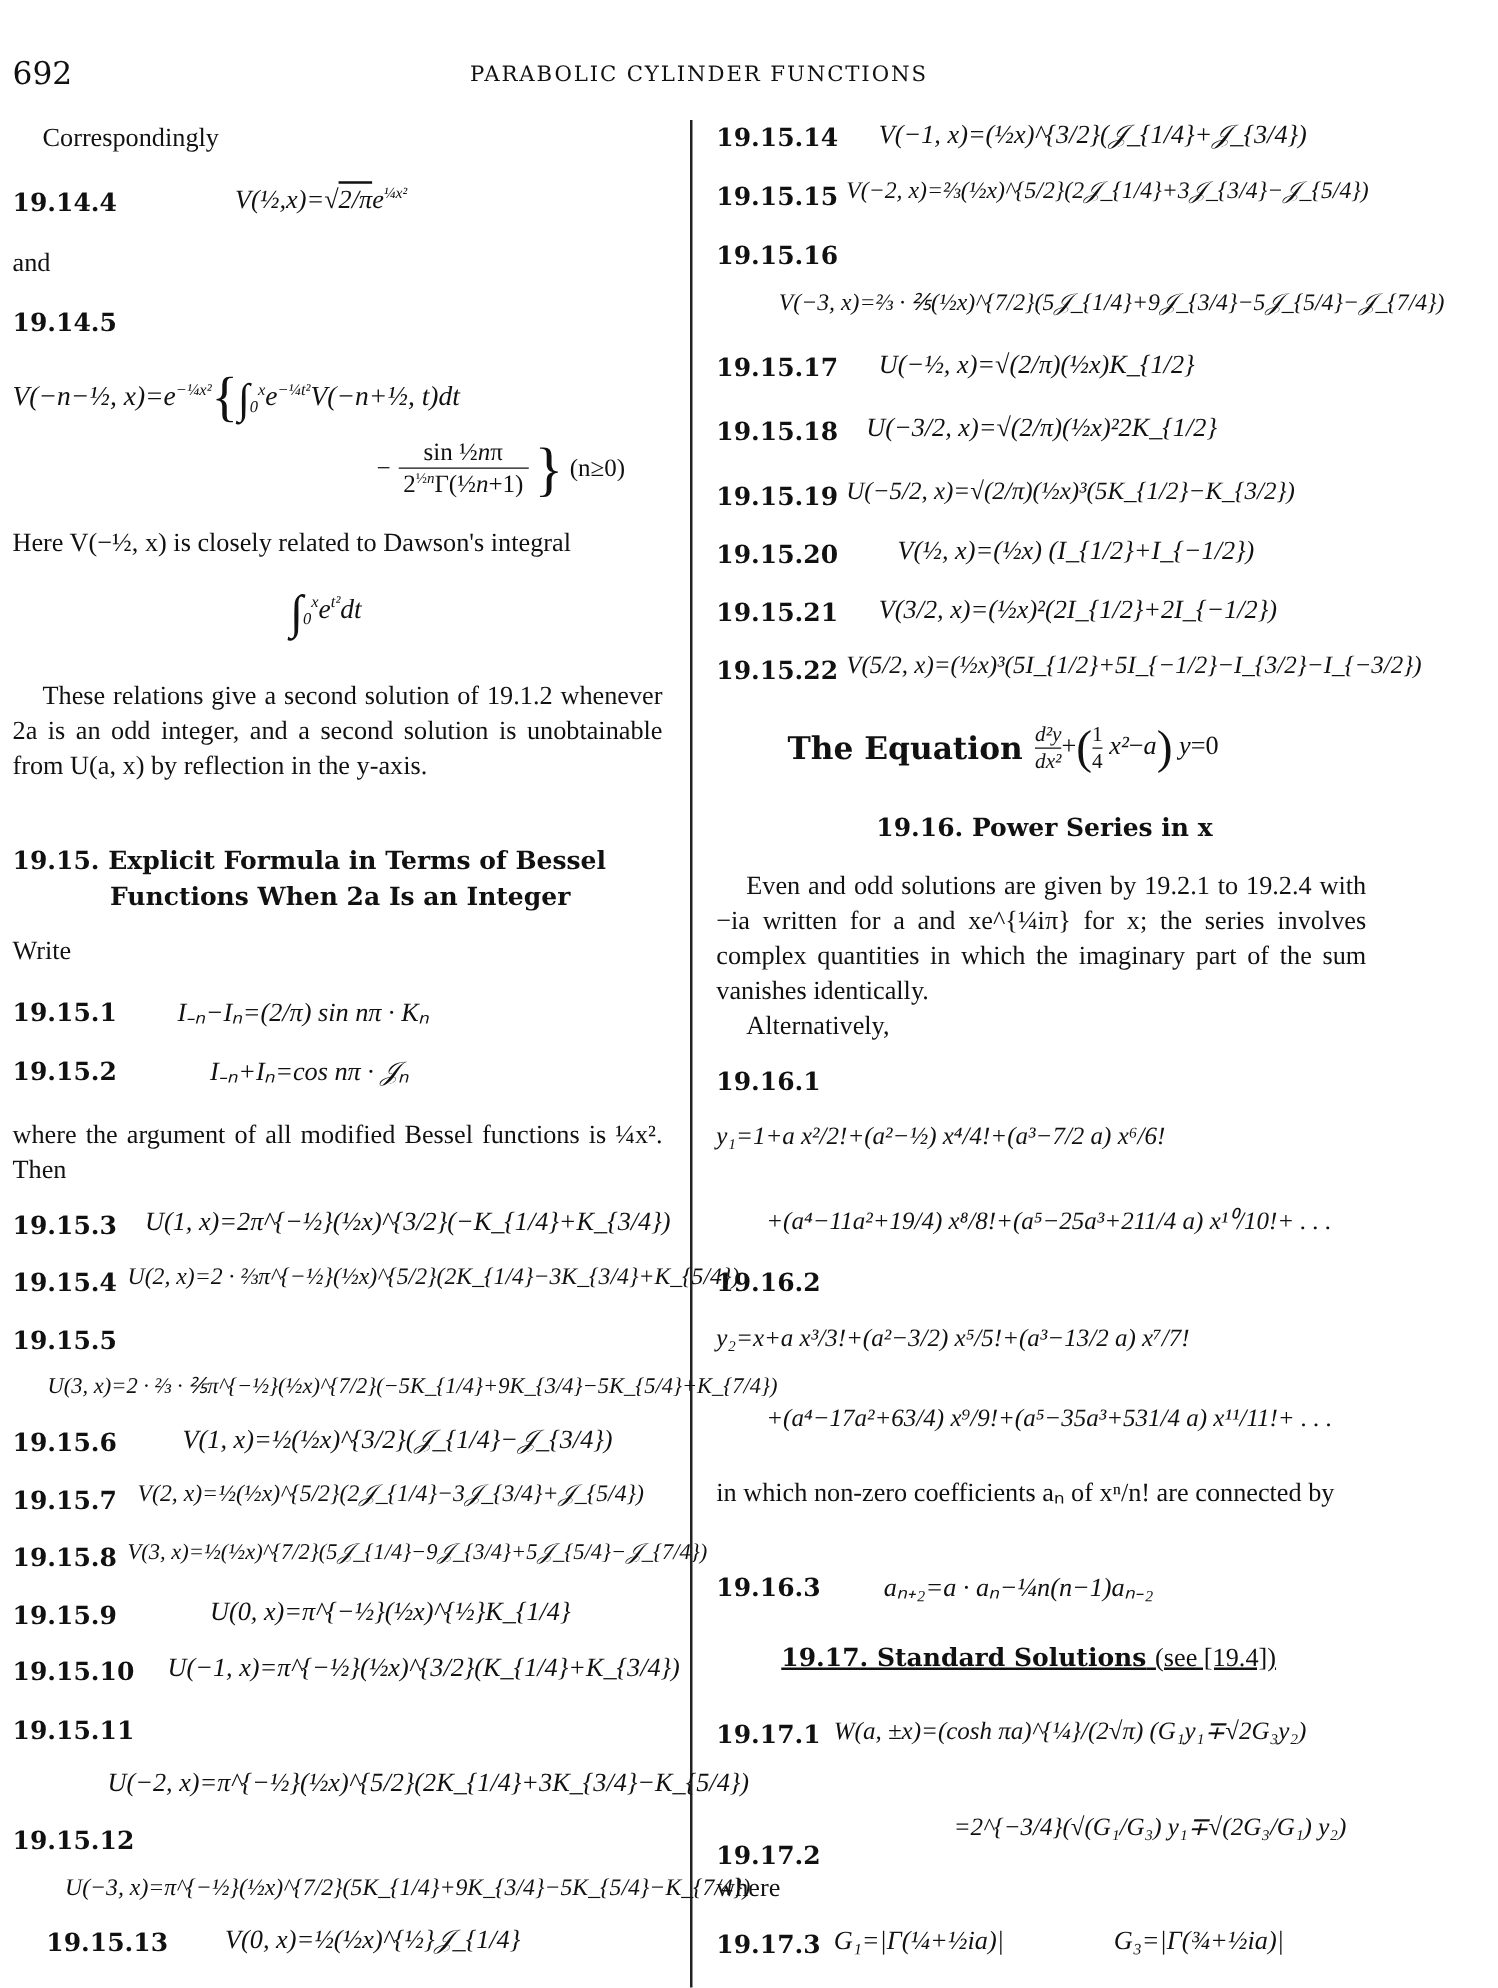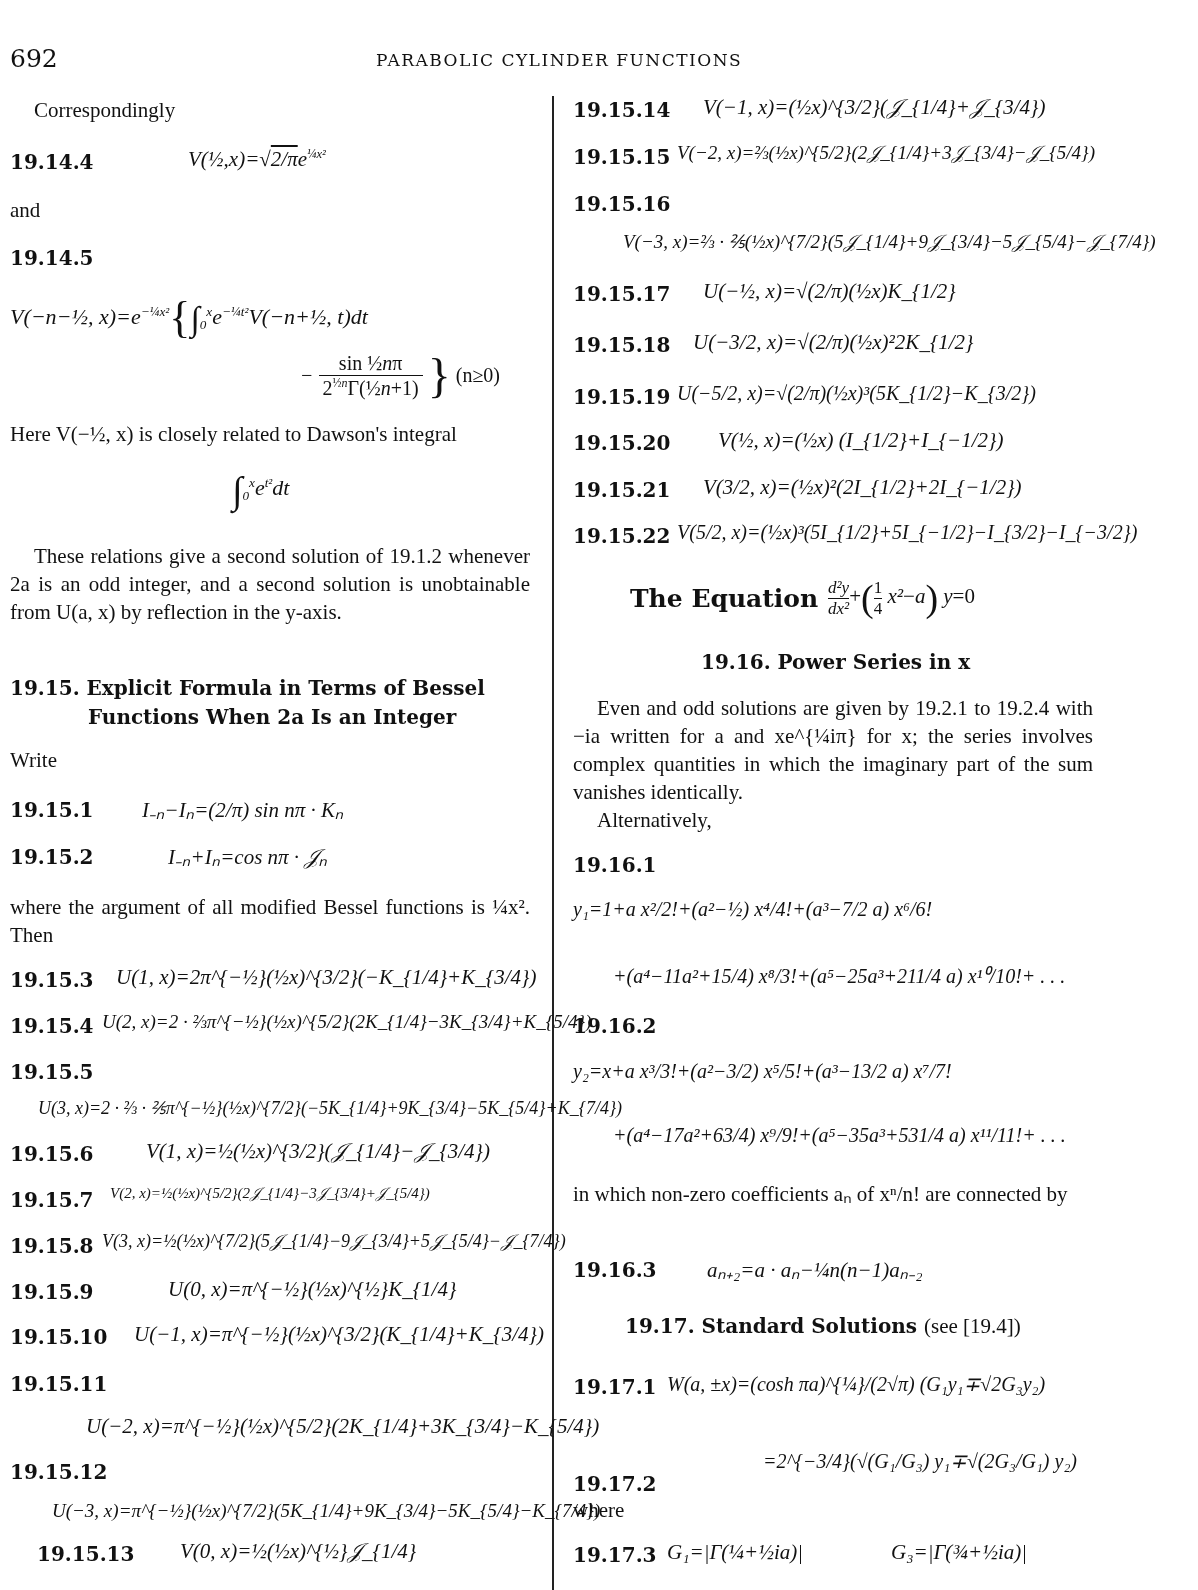--- a/index.html
+++ b/index.html
@@ -67,21 +67,21 @@
 
     <div class="lbl" style="left:0;top:968px;">19.15.3</div>
     <div class="eq" style="left:106px;top:965px;">U(1, x)=2π^{−½}(½x)^{3/2}(−K_{1/4}+K_{3/4})</div>
     <div class="lbl" style="left:0;top:1014px;">19.15.4</div>
     <div class="eq" style="left:92px;top:1011px;font-size:19px;">U(2, x)=2 · ⅔π^{−½}(½x)^{5/2}(2K_{1/4}−3K_{3/4}+K_{5/4})</div>
     <div class="lbl" style="left:0;top:1060px;">19.15.5</div>
     <div class="eq" style="left:28px;top:1095px;font-size:18px;">U(3, x)=2 · ⅔ · ⅖π^{−½}(½x)^{7/2}(−5K_{1/4}+9K_{3/4}−5K_{5/4}+K_{7/4})</div>
     <div class="lbl" style="left:0;top:1142px;">19.15.6</div>
     <div class="eq" style="left:136px;top:1139px;">V(1, x)=½(½x)^{3/2}(𝒥_{1/4}−𝒥_{3/4})</div>
     <div class="lbl" style="left:0;top:1188px;">19.15.7</div>
-    <div class="eq" style="left:100px;top:1185px;font-size:15px;">V(2, x)=½(½x)^{5/2}(2𝒥_{1/4}−3𝒥_{3/4}+𝒥_{5/4})</div>
+    <div class="eq" style="left:100px;top:1185px;font-size:19px;">V(2, x)=½(½x)^{5/2}(2𝒥_{1/4}−3𝒥_{3/4}+𝒥_{5/4})</div>
     <div class="lbl" style="left:0;top:1234px;">19.15.8</div>
     <div class="eq" style="left:92px;top:1231px;font-size:18px;">V(3, x)=½(½x)^{7/2}(5𝒥_{1/4}−9𝒥_{3/4}+5𝒥_{5/4}−𝒥_{7/4})</div>
     <div class="lbl" style="left:0;top:1280px;">19.15.9</div>
     <div class="eq" style="left:158px;top:1277px;">U(0, x)=π^{−½}(½x)^{½}K_{1/4}</div>
     <div class="lbl" style="left:0;top:1325px;">19.15.10</div>
     <div class="eq" style="left:124px;top:1322px;">U(−1, x)=π^{−½}(½x)^{3/2}(K_{1/4}+K_{3/4})</div>
     <div class="lbl" style="left:0;top:1372px;">19.15.11</div>
     <div class="eq" style="left:76px;top:1414px;">U(−2, x)=π^{−½}(½x)^{5/2}(2K_{1/4}+3K_{3/4}−K_{5/4})</div>
     <div class="lbl" style="left:0;top:1460px;">19.15.12</div>
     <div class="eq" style="left:42px;top:1500px;font-size:19px;">U(−3, x)=π^{−½}(½x)^{7/2}(5K_{1/4}+9K_{3/4}−5K_{5/4}−K_{7/4})</div>
@@ -115,32 +115,32 @@
       <span style="display:inline-block;vertical-align:middle;text-align:center;font-size:17px;"><span style="display:block;border-bottom:1px solid #111;">d²y</span><span style="display:block;">dx²</span></span><span class="r">+</span><span class="r" style="font-size:38px;vertical-align:middle;">(</span><span style="display:inline-block;vertical-align:middle;text-align:center;font-size:17px;" class="r"><span style="display:block;border-bottom:1px solid #111;">1</span><span style="display:block;">4</span></span> x²<span class="r">−</span>a<span class="r" style="font-size:38px;vertical-align:middle;">)</span> y<span class="r">=0</span>
     </div>
 
     <div class="head" style="left:128px;top:650px;">19.16. Power Series in x</div>
 
     <div class="txt" style="left:0;top:694px;width:520px;text-indent:24px;">Even and odd solutions are given by 19.2.1 to 19.2.4 with −ia written for a and xe^{¼iπ} for x; the series involves complex quantities in which the imaginary part of the sum vanishes identically.</div>
     <div class="txt" style="left:24px;top:806px;">Alternatively,</div>
 
     <div class="lbl" style="left:0;top:853px;">19.16.1</div>
     <div class="eq" style="left:0;top:898px;font-size:20px;">y₁=1+a x²/2!+(a²−½) x⁴/4!+(a³−7/2 a) x⁶/6!</div>
-    <div class="eq" style="left:40px;top:962px;font-size:20px;">+(a⁴−11a²+15/4) x⁸/3!+(a⁵−25a³+211/4 a) x¹⁰/10!+ . . .</div>
+    <div class="eq" style="left:40px;top:962px;font-size:20px;">+(a⁴−11a²+19/4) x⁸/8!+(a⁵−25a³+211/4 a) x¹⁰/10!+ . . .</div>
 
     <div class="lbl" style="left:0;top:1014px;">19.16.2</div>
     <div class="eq" style="left:0;top:1060px;font-size:20px;">y₂=x+a x³/3!+(a²−3/2) x⁵/5!+(a³−13/2 a) x⁷/7!</div>
     <div class="eq" style="left:40px;top:1124px;font-size:20px;">+(a⁴−17a²+63/4) x⁹/9!+(a⁵−35a³+531/4 a) x¹¹/11!+ . . .</div>
 
     <div class="txt" style="left:0;top:1180px;width:520px;">in which non-zero coefficients aₙ of xⁿ/n! are connected by</div>
 
     <div class="lbl" style="left:0;top:1258px;">19.16.3</div>
     <div class="eq" style="left:134px;top:1255px;">aₙ₊₂=a · aₙ−¼n(n−1)aₙ₋₂</div>
 
-    <div class="head" style="left:52px;top:1314px;"><span>19.17. Standard Solutions</span> <span style="font-weight:normal;font-family:'Liberation Serif',serif;font-size:21px;">(see [19.4])</span></div>
+    <div class="head" style="left:52px;top:1314px;text-decoration:underline;"><span>19.17. Standard Solutions</span> <span style="font-weight:normal;font-family:'Liberation Serif',serif;font-size:21px;">(see [19.4])</span></div>
 
     <div class="lbl" style="left:0;top:1375px;">19.17.1</div>
     <div class="eq" style="left:94px;top:1372px;font-size:20px;">W(a, ±x)=(cosh πa)^{¼}/(2√π) (G₁y₁∓√2G₃y₂)</div>
 
     <div class="lbl" style="left:0;top:1452px;margin-top:20px;">19.17.2</div>
     <div class="eq" style="left:190px;top:1449px;font-size:20px;">=2^{−3/4}(√(G₁/G₃) y₁∓√(2G₃/G₁) y₂)</div>
 
     <div class="txt" style="left:0;top:1496px;">where</div>
 
     <div class="lbl" style="left:0;top:1543px;">19.17.3</div>

